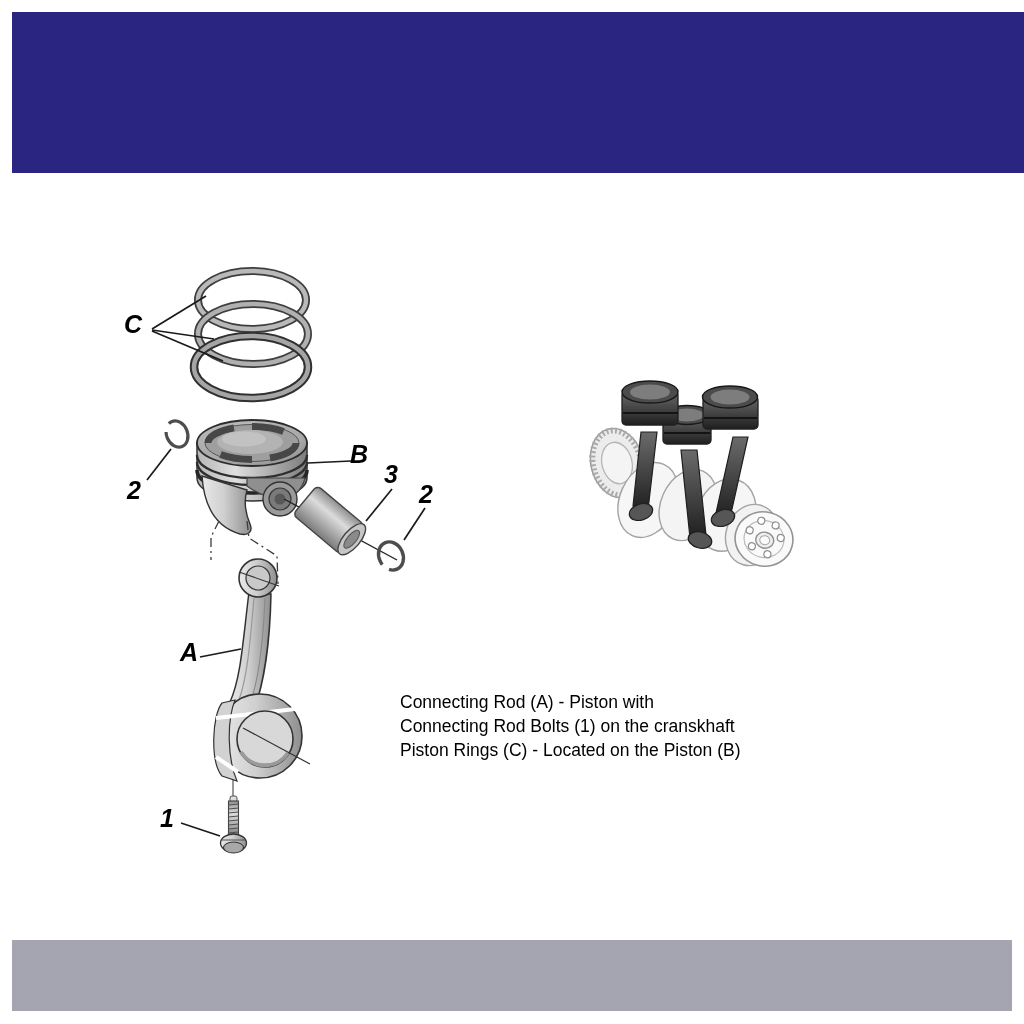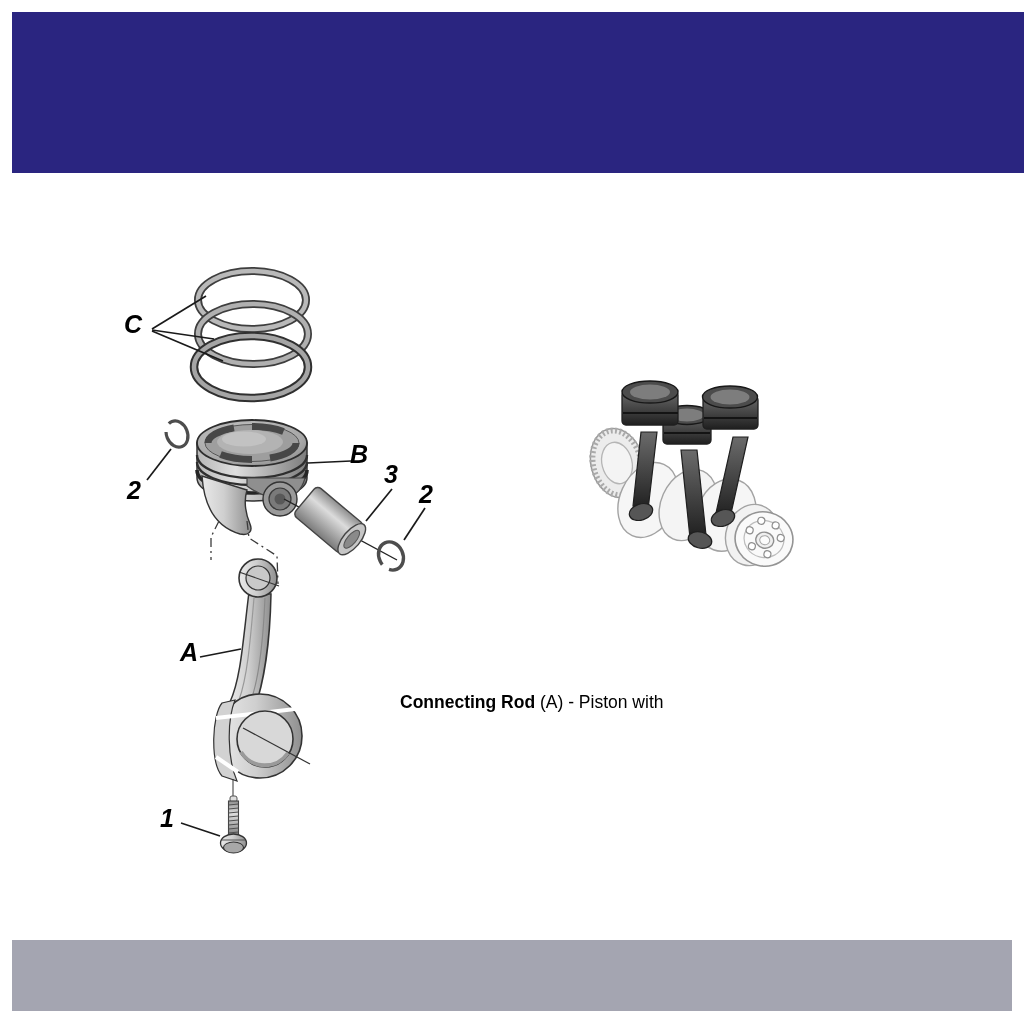--- a/index.html
+++ b/index.html
@@ -17,21 +17,21 @@
   }
   .diagram-svg{position:absolute;left:0;top:0;width:1024px;height:1024px;}
   .part-label{
     position:absolute;color:#000;font-weight:bold;font-style:italic;
     font-size:25px;line-height:25px;letter-spacing:0;
   }
   .desc{
     position:absolute;left:400px;top:690px;width:500px;
     font-size:17.5px;line-height:24.2px;color:#000;
   }
-  .desc .b{font-weight:bold;}
+  .desc .b{font-weight:normal;}
 </style>
 </head>
 <body>
 
 <div class="banner-top"></div>
 <div class="banner-bottom"></div>
 
 <svg class="diagram-svg" viewBox="0 0 1024 1024">
   <defs>
     <linearGradient id="gradRod" x1="0" y1="0" x2="1" y2="0">
@@ -225,13 +225,15 @@
 <div class="part-label" style="left:124px;top:312px">C</div>
 <div class="part-label" style="left:350px;top:442px">B</div>
 <div class="part-label" style="left:127px;top:478px">2</div>
 <div class="part-label" style="left:384px;top:462px">3</div>
 <div class="part-label" style="left:419px;top:482px">2</div>
 <div class="part-label" style="left:180px;top:640px">A</div>
 <div class="part-label" style="left:160px;top:806px">1</div>
 
 <div class="desc">
   <div><span class="b">Connecting Rod</span><span> (A) - Piston with</span></div>
+  <div><span class="b">Connecting Rod Bolts</span><span> (1) on the cranskhaft</span></div>
+  <div><span class="b">Piston Rings</span><span> (C) - Located on the </span><span class="b">Piston</span><span> (B)</span></div>
 </div>
 
 </body></html>

